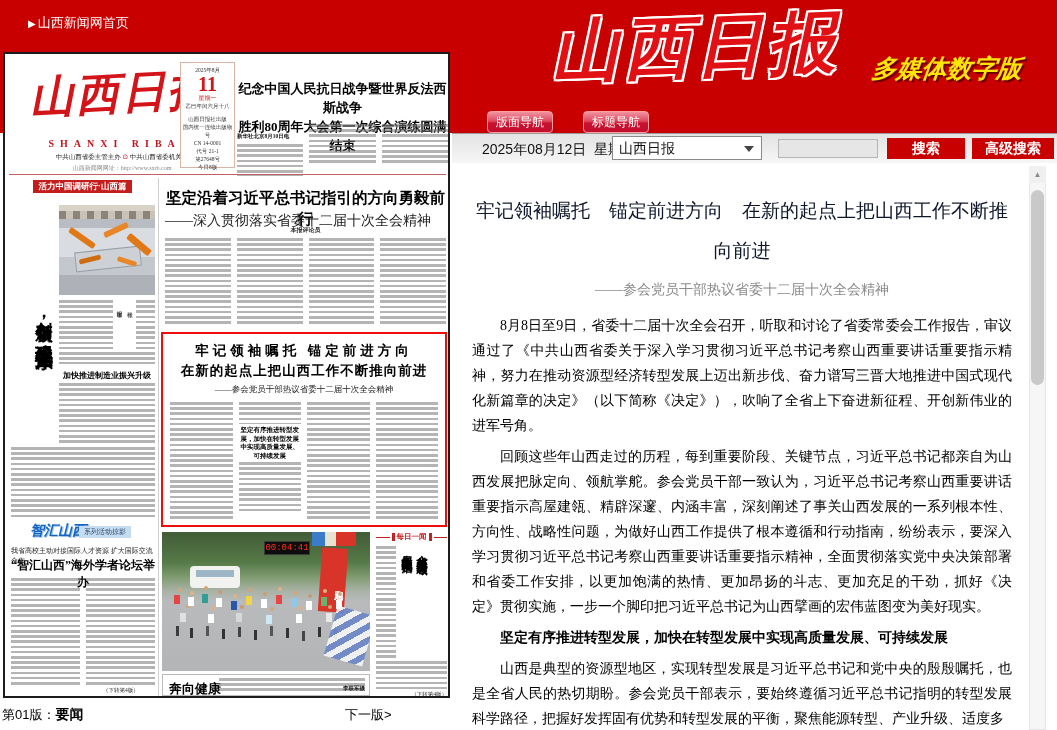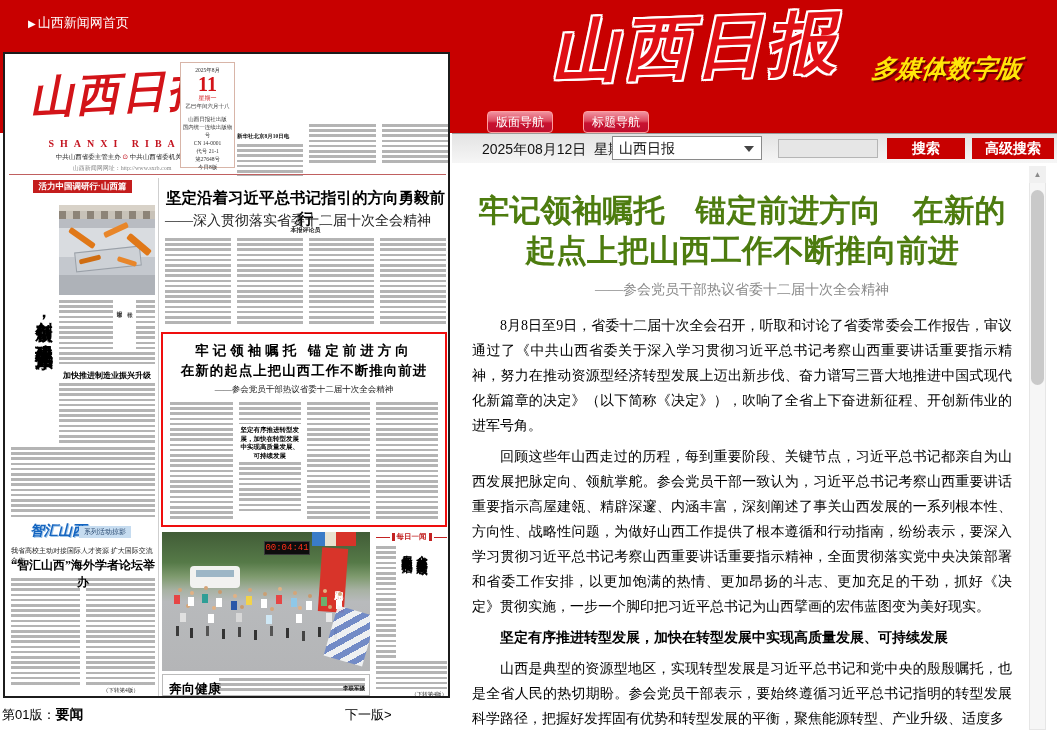--- a/index.html
+++ b/index.html
@@ -32,21 +32,21 @@
   .searchbox { position:absolute; left:778px; top:139px; width:100px; height:19px;
     background:#e6e6e6; border:1px solid #b5b5b5; }
   .redbtn { position:absolute; top:138px; height:21px; background:#c80000; color:#fff; border:none;
     font-size:14px; font-weight:bold; cursor:pointer; font-family:"Liberation Sans", sans-serif; }
   .btn-search { left:887px; width:78px; }
   .btn-adv { left:972px; width:82px; }
 
   
   .article { position:absolute; left:452px; top:163px; width:596px; height:567px; background:#fff;
     padding:28px 36px 0 20px; font-family:"Liberation Serif", serif; overflow:hidden; }
-  .article h1 { font-size:31px; line-height:40px; font-weight:bold; color:#4d7c0f; text-align:center; }
+  .article h1 { font-size:19px; line-height:40px; font-weight:normal; color:#0f172a; text-align:center; }
   .article .subtitle { margin-top:10px; font-size:14px; color:#8a8a8a; text-align:center; }
   .article p { margin-top:14px; font-size:14px; line-height:25px; color:#000; text-indent:2em; text-align:justify; }
   .article p.pbold { font-weight:bold; margin-top:6px; }
   .article p + p { margin-top:6px; }
 
   
   .sb-track { position:absolute; left:1029px; top:166px; width:17px; height:564px; background:#f6f6f6; border:1px solid #e6e6e6; }
   .sb-arrow { position:absolute; left:1029px; top:166px; width:17px; height:17px; background:#f0f0f0; color:#8a8a8a;
     font-size:8px; text-align:center; line-height:17px; cursor:pointer; }
   .sb-thumb { position:absolute; left:1031px; top:190px; width:13px; height:195px; background:#c9c9c9; border-radius:7px; cursor:pointer; }
@@ -203,20 +203,24 @@
       <div>乙巳年闰六月十八</div>
       <div class="gap"></div>
       <div>山西日报社出版</div>
       <div>国内统一连续出版物号</div>
       <div>CN 14-0001</div>
       <div>代号 21-1</div>
       <div>第27648号</div>
       <div>今日8版</div>
     </div>
 
+    <div class="abs p-tophead">
+      <div>纪念中国人民抗日战争暨世界反法西斯战争</div>
+      <div>胜利80周年大会第一次综合演练圆满结束</div>
+    </div>
     <div class="abs p-wire cols">
       <div><span class="wire-lead">新华社北京8月10日电</span><div class="greek" style="height:32px;margin-top:2px;"></div></div>
       <div class="greek"></div>
       <div class="greek"></div>
     </div>
 
     <div class="abs p-hr"></div>
     <div class="abs p-vline"></div>
 
     <div class="abs p-banner">活力中国调研行·山西篇</div>

